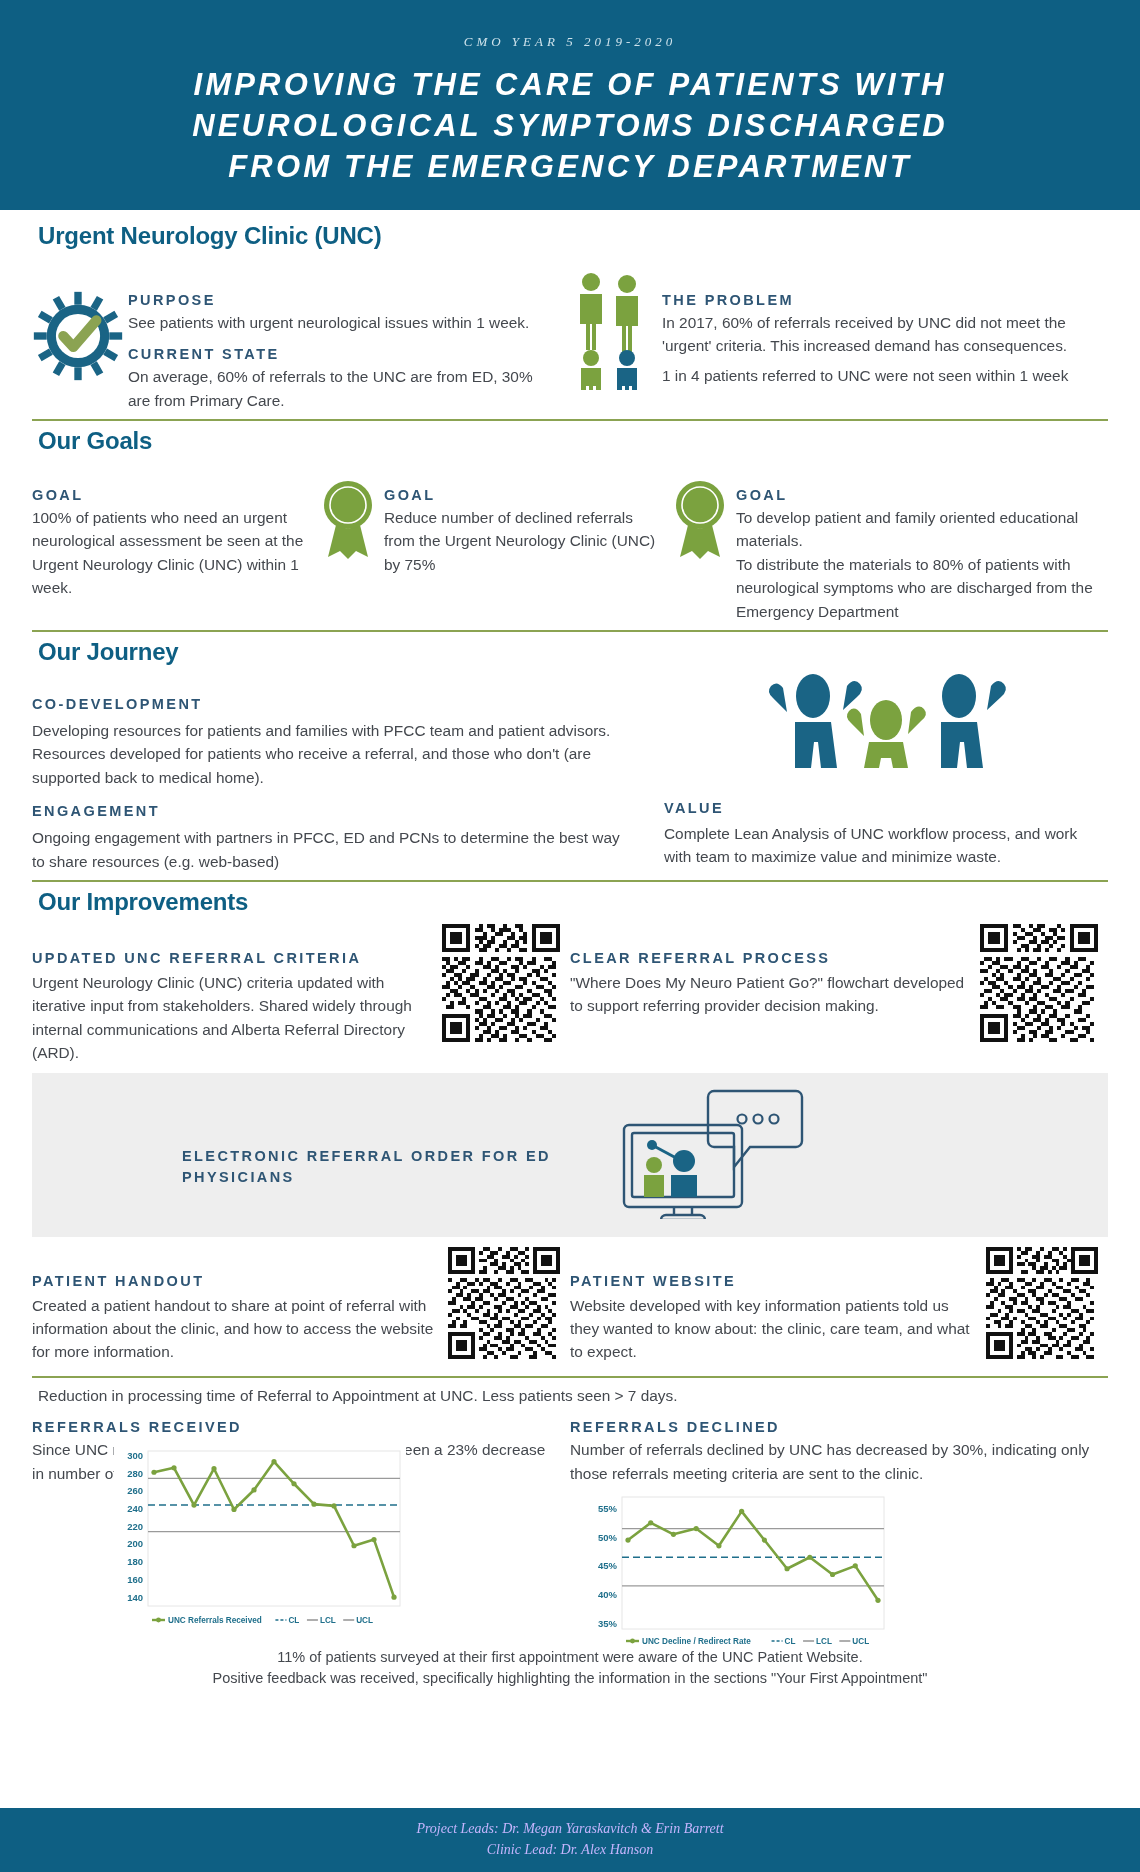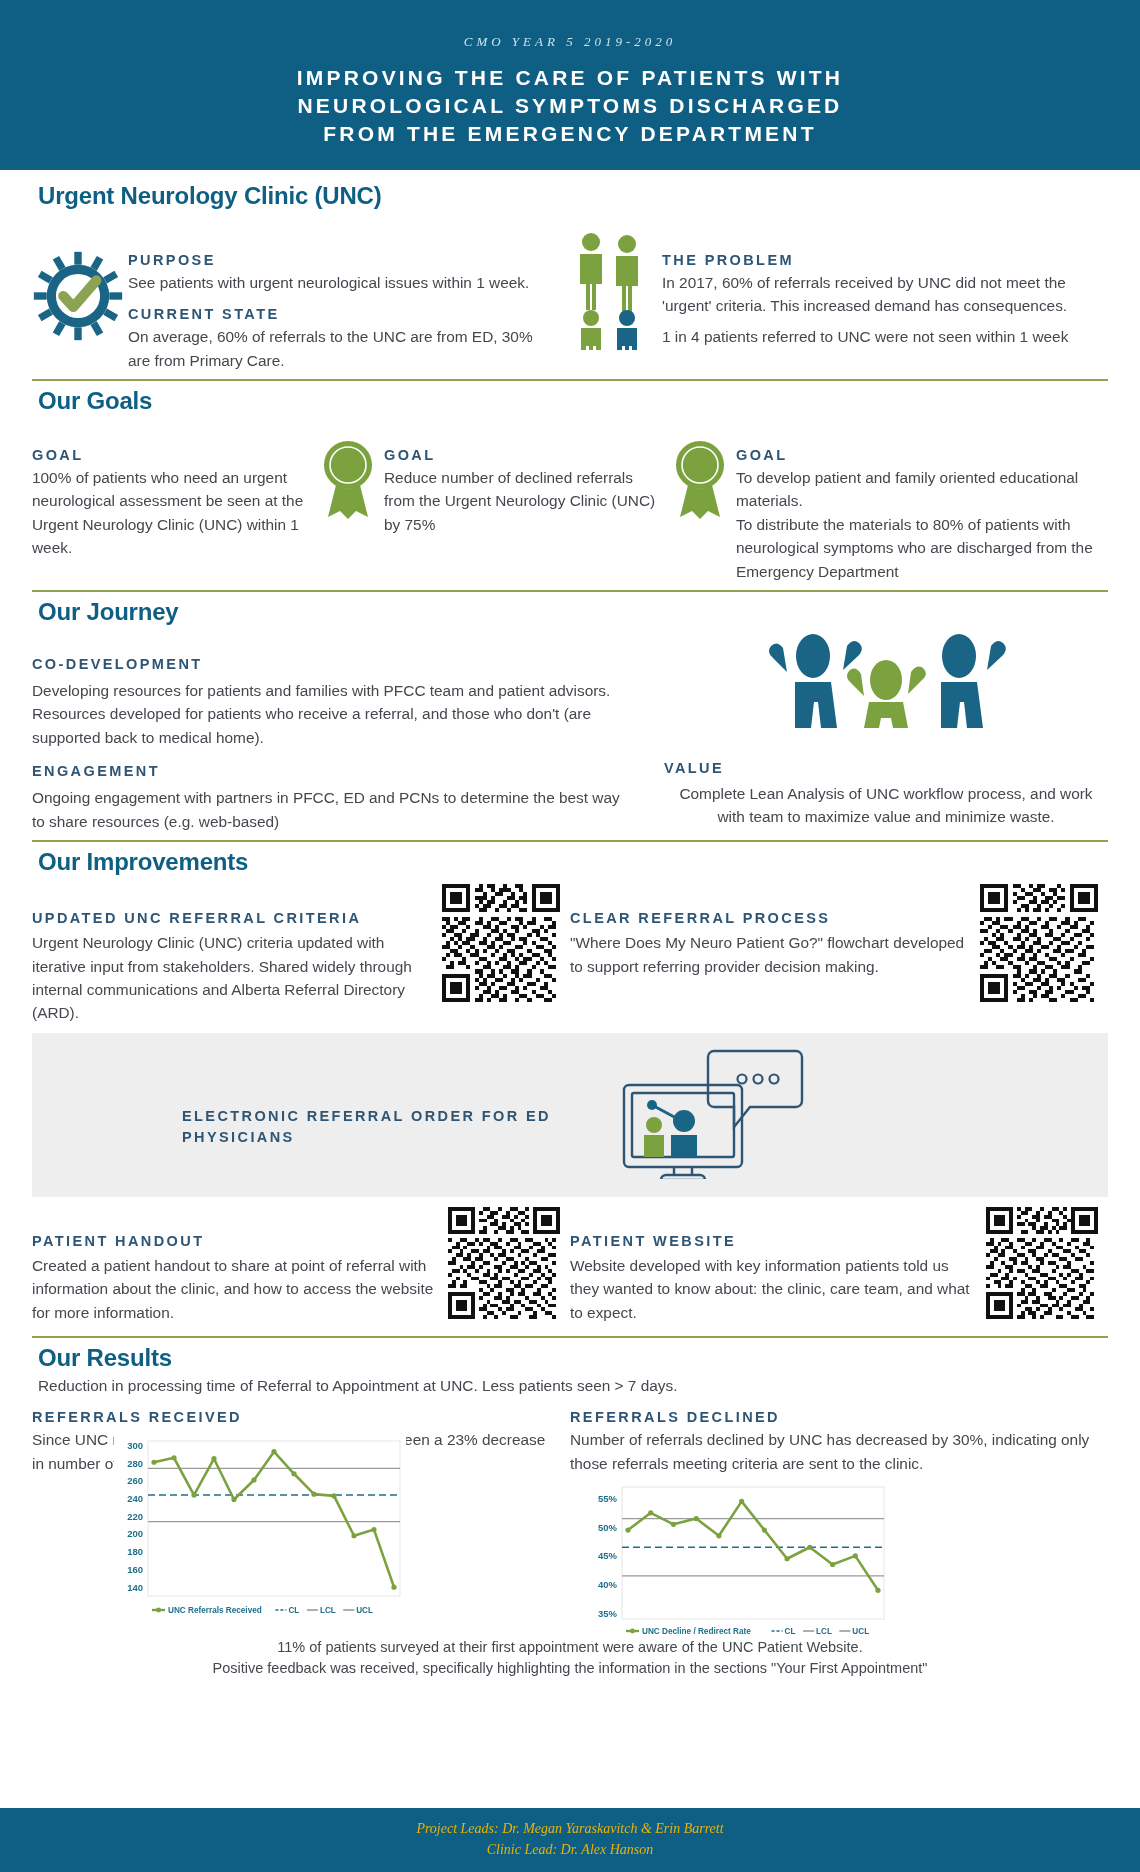--- a/index.html
+++ b/index.html
@@ -23,24 +23,25 @@
     font-family:"Liberation Serif", serif;
     color:#cfe3ec;
     letter-spacing:4px;
     font-size:13px;
     font-style:italic;
     margin-bottom:14px;
   }
   .headline {
     color:#ffffff;
     font-weight:bold;
-    font-size:21px;
+    font-size:31px;
     letter-spacing:3.2px;
     line-height:1.33;
     text-transform:uppercase;
+    font-style:italic;
   }
   
   .page { padding:0 32px; }
   .sec-title {
     color:#0e5f83;
     font-weight:bold;
     font-size:24px;
     letter-spacing:-0.2px;
     margin:0 0 2px 6px;
   }
@@ -91,21 +92,21 @@
     margin-top:8px;
   }
   .banner-txt { width:400px; }
   
   .results-row { display:flex; padding-top:4px; }
   .res-col { width:50%; padding-right:16px; }
   .chart-box { position:relative; }
   .footnote { text-align:center; font-size:14.5px; color:#44484e; line-height:1.45; }
   
   .footer {
-    background:#0e5f83; color:#eab308; text-align:center;
+    background:#0e5f83; color:#c4b5fd; text-align:center;
     font-family:"Liberation Serif", serif; font-style:italic;
     font-size:14px; line-height:1.5; padding:10px 0 12px 0;
     position:absolute; bottom:0; left:0; right:0;
   }
 </style>
 </head>
 <body>
 
 <div class="header">
   <div class="kicker">CMO YEAR 5 2019-2020</div>
@@ -248,21 +249,21 @@
           </g>
           <g fill="#7ba23f">
             <path d="M100 44 q-6 -9 -12 -3 q-5 6 2 12 l13 13 z"></path>
             <ellipse cx="125" cy="50" rx="16" ry="20"></ellipse>
             <path d="M108 72 h34 l5 26 h-15 l-2 -10 h-10 l-2 10 h-15 z"></path>
             <path d="M150 42 q7 -9 13 -3 q5 6 -3 12 l-13 13 z"></path>
           </g>
         </svg>
       </div>
       <div class="eyebrow">VALUE</div>
-      <div class="body-txt" style="margin-top:3px;text-align:center;">Complete Lean Analysis of UNC workflow process, and work with team to maximize value and minimize waste.</div>
+      <div class="body-txt" style="margin-top:3px;">Complete Lean Analysis of UNC workflow process, and work with team to maximize value and minimize waste.</div>
     </div>
   </div>
 
   <div class="rule"></div>
   <div class="sec-title">Our Improvements</div>
 
   <div class="imp-row">
     <div class="imp-cell">
       <div class="imp-txt">
         <div class="eyebrow">UPDATED UNC REFERRAL CRITERIA</div>
@@ -1076,21 +1077,20 @@
               <rect x="18" y="28" width="2" height="1"></rect>
               <rect x="22" y="28" width="2" height="1"></rect>
               <rect x="26" y="28" width="2" height="1"></rect>
           </g>
         </svg>
       </div>
     </div>
   </div>
 
   <div class="rule" style="margin-top:12px;"></div>
-  <div class="sec-title">Our Results</div>
   <div class="body-txt" style="margin-left:6px;">Reduction in processing time of Referral to Appointment at UNC. Less patients seen &gt; 7 days.</div>
 
   <div class="results-row">
 
     <div class="res-col">
       <div class="eyebrow" style="margin-top:6px;">REFERRALS RECEIVED</div>
       <div class="body-txt">Since UNC revised criteria go-live (Jan/20) there has been a 23% decrease in number of referrals sent to UNC.</div>
       <div class="chart-box" style="margin-top:-42px;margin-left:82px;">
         <svg id="chart1" width="292" height="185" viewBox="0 0 292 185">
             <rect x="0" y="0" width="292" height="185" fill="#fff"></rect>

